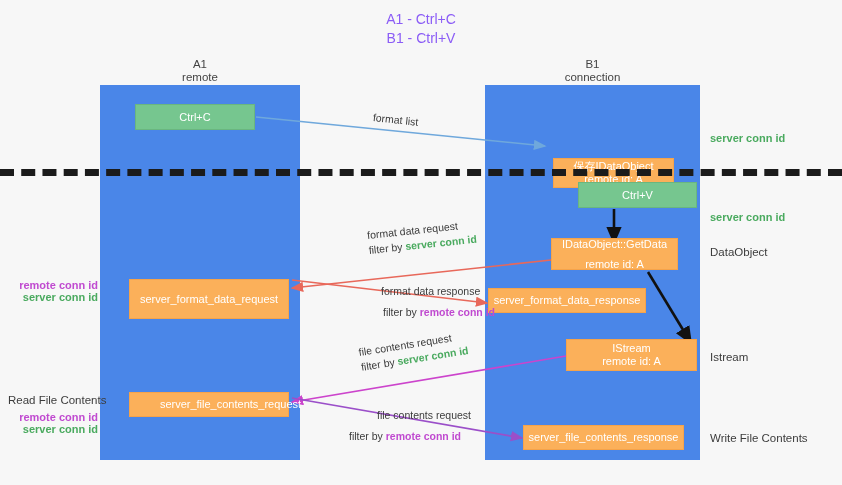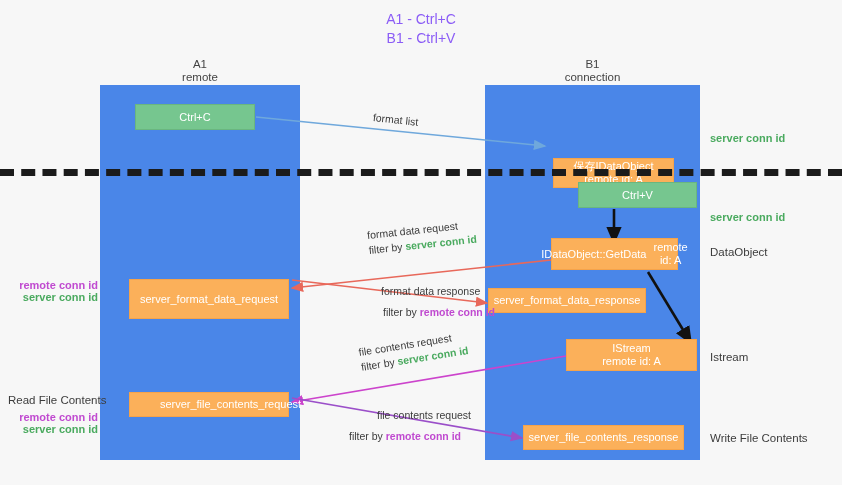--- a/index.html
+++ b/index.html
@@ -126,21 +126,21 @@
 
   <div class="abs box orange" style="left:553px;top:126px;width:121px;height:30px;flex-direction:column;margin-top:32px;">
     <span>保存IDataObject</span>
     <span>remote id: A</span>
   </div>
 
   <div class="abs box green" style="left:554px;top:182px;width:119px;height:26px;margin-left:24px;">
     <span>Ctrl+V</span>
   </div>
 
-  <div class="abs box orange" style="left:551px;top:238px;width:127px;height:32px;gap:7px;">
+  <div class="abs box orange" style="left:551px;top:238px;width:127px;height:32px;flex-direction:column;gap:7px;">
     <span>IDataObject::GetData</span>
     <span>remote id: A</span>
   </div>
 
   <div class="abs box orange" style="left:566px;top:339px;width:131px;height:32px;flex-direction:column;">
     <span>IStream</span>
     <span>remote id: A</span>
   </div>
 
   <div class="abs box orange" style="left:129px;top:279px;width:160px;height:40px;">

